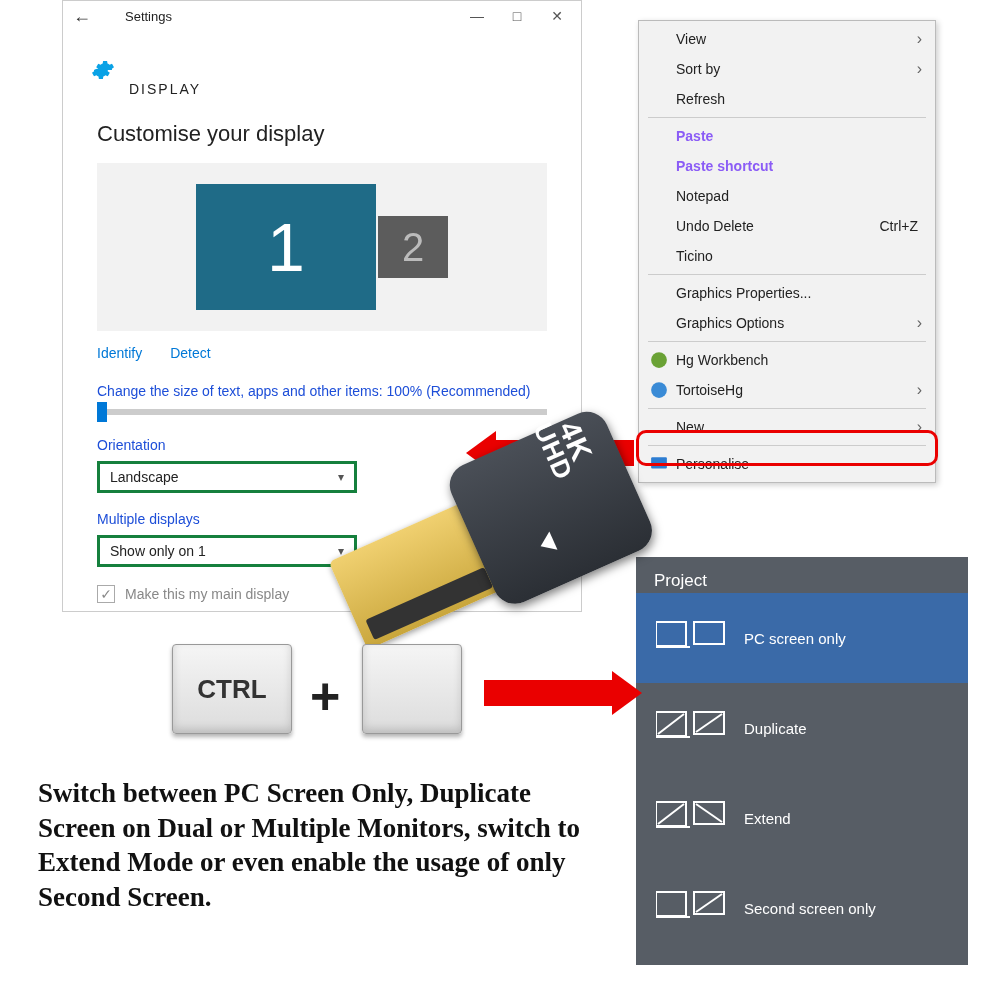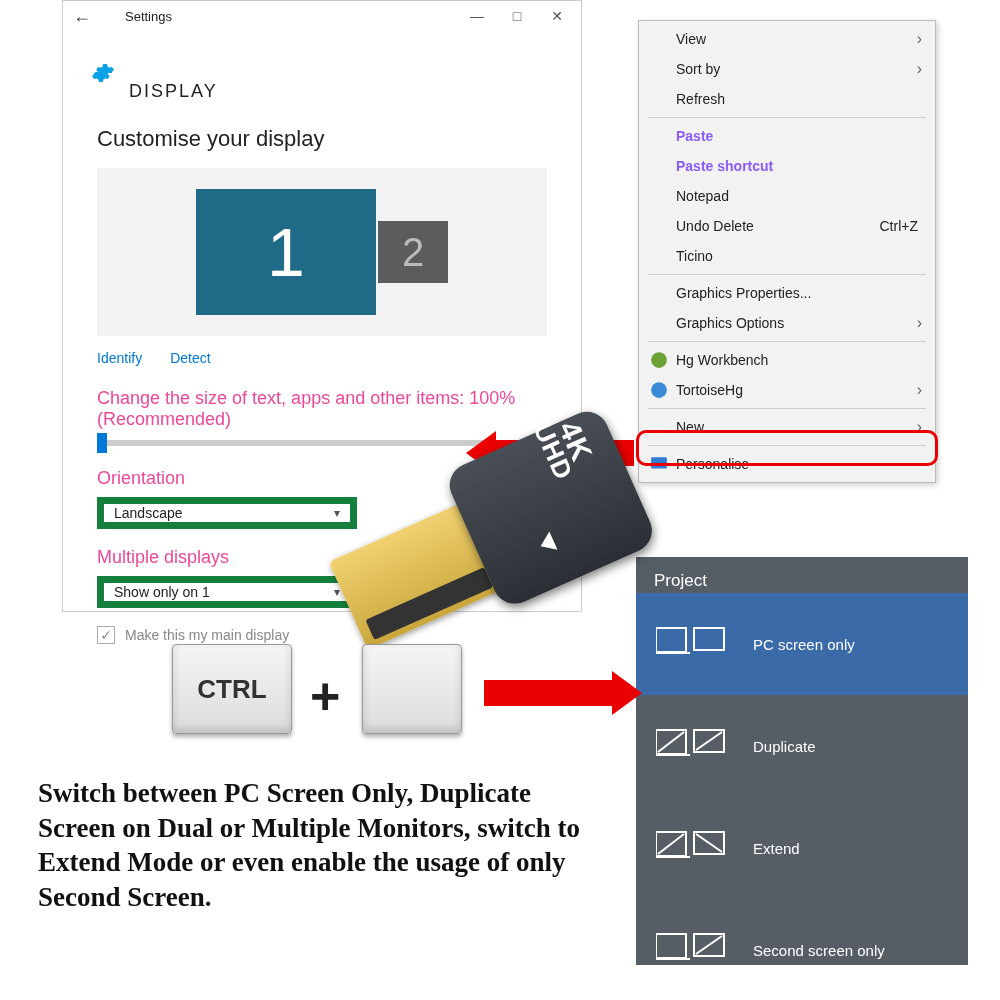--- a/index.html
+++ b/index.html
@@ -7,56 +7,56 @@
 
   
   .settings-window { position: absolute; left: 62px; top: 0; width: 520px; height: 612px; border: 1px solid #ccc; background: #fff; }
   .titlebar { height: 30px; display: flex; align-items: center; padding: 0 4px; }
   .back-arrow { width: 30px; text-align: center; font-size: 18px; color: #333; cursor: default; }
   .title-text { flex: 1; padding-left: 4px; font-size: 13px; color: #222; margin-left: 24px; }
   .win-btn { width: 40px; height: 28px; text-align: center; line-height: 28px; font-size: 14px; color: #555; }
 
   .section-header { display: flex; align-items: center; padding: 12px 28px 8px 28px; }
   .gear-icon { width: 24px; height: 24px; margin-right: 14px; color: #0078d7; }
-  .section-title { font-size: 18px; letter-spacing: 2px; font-weight: 400; color: #222; margin-top: 38px; }
+  .section-title { font-size: 14px; letter-spacing: 2px; font-weight: 400; color: #222; margin-top: 38px; }
 
   .settings-body { padding: 16px 34px 0 34px; }
   .heading { font-size: 22px; font-weight: 300; color: #222; margin-bottom: 16px; }
 
   .monitors-box { height: 168px; background: #f2f2f2; display: flex; align-items: center; justify-content: center; gap: 0; margin-bottom: 14px; }
   .mon1 { width: 180px; height: 126px; background: #1f6b87; color: #fff; display: flex; align-items: center; justify-content: center; font-size: 68px; font-weight: 300; }
   .mon2 { width: 70px; height: 62px; background: #5c5c5c; color: #bbb; display: flex; align-items: center; justify-content: center; font-size: 40px; font-weight: 300; margin-left: 2px; }
 
   .links-row { display: flex; gap: 28px; margin-bottom: 22px; }
   .link { color: #0078d7; font-size: 14px; cursor: pointer; }
 
-  .row-label { font-size: 18px; color: #ec4899; margin-bottom: 8px; }
+  .row-label { font-size: 14px; color: #1d4ed8; margin-bottom: 8px; }
   .slider-track { position: relative; height: 6px; background: #ccc; margin: 10px 0 22px 0; }
   .slider-thumb { position: absolute; left: 0; top: -7px; width: 10px; height: 20px; background: #0078d7; }
 
-  .dropdown { width: 260px; height: 32px; border: 7px solid #15803d; padding: 0 10px; display: flex; align-items: center; justify-content: space-between; font-size: 14px; color: #222; margin-bottom: 18px; background: #fff; }
+  .dropdown { width: 260px; height: 32px; border: 3px solid #15803d; padding: 0 10px; display: flex; align-items: center; justify-content: space-between; font-size: 14px; color: #222; margin-bottom: 18px; background: #fff; }
   .chev { font-size: 12px; color: #555; }
 
   .checkbox-row { display: flex; align-items: center; gap: 10px; color: #888; font-size: 14px; }
   .chk { width: 18px; height: 18px; border: 1px solid #aaa; display: inline-flex; align-items: center; justify-content: center; font-size: 14px; color: #888; }
 
   
   .ctx-menu { position: absolute; left: 638px; top: 20px; width: 298px; background: #f2f2f2; border: 1px solid #bbb; box-shadow: 2px 2px 6px rgba(0,0,0,.2); padding: 3px; font-size: 14px; color: #222; }
   .ctx-item { height: 30px; display: flex; align-items: center; padding: 0 12px 0 34px; position: relative; }
   .ctx-item.disabled { color: #8b5cf6; font-weight: bold; }
   .ctx-sep { height: 1px; background: #ccc; margin: 3px 6px; }
   .ctx-arrow { position: absolute; right: 10px; font-size: 16px; color: #666; }
   .ctx-shortcut { position: absolute; right: 14px; }
   .ctx-icon { position: absolute; left: 8px; width: 18px; height: 18px; }
   .highlight-box { border: 3px solid #ea0000; border-radius: 10px; position: absolute; pointer-events: none; }
 
   
   .project-panel { position: absolute; left: 636px; top: 557px; width: 332px; height: 408px; background: #575d65; color: #fff; }
   .project-header { height: 36px; padding: 14px 18px 0 18px; font-size: 17px; }
-  .project-item { height: 102px; display: flex; align-items: center; padding: 0 20px; gap: 27px; font-size: 15px; }
+  .project-item { height: 90px; display: flex; align-items: center; padding: 0 20px; gap: 18px; font-size: 15px; }
   .project-item.sel { background: #3a6aa8; }
   .proj-icon { width: 70px; height: 44px; flex-shrink: 0; }
 
   
   .key { position: absolute; width: 120px; height: 90px; background: linear-gradient(#f5f5f5,#dcdcdc); border: 1px solid #999; border-radius: 4px; box-shadow: inset 0 -4px 8px rgba(0,0,0,.15), 0 3px 4px rgba(0,0,0,.3); display: flex; align-items: center; justify-content: center; font-size: 26px; font-weight: 600; color: #333; }
   .plus-sign { position: absolute; font-size: 52px; font-weight: 700; color: #222; }
 
   
   .dongle { position: absolute; left: 338px; top: 430px; width: 310px; height: 240px; transform: rotate(-24deg); }
   .dongle-body { position: absolute; right: 0; top: 30px; width: 170px; height: 150px; background: linear-gradient(#4a4f57,#2b2f35); border-radius: 22px; box-shadow: 0 4px 10px rgba(0,0,0,.5); }

